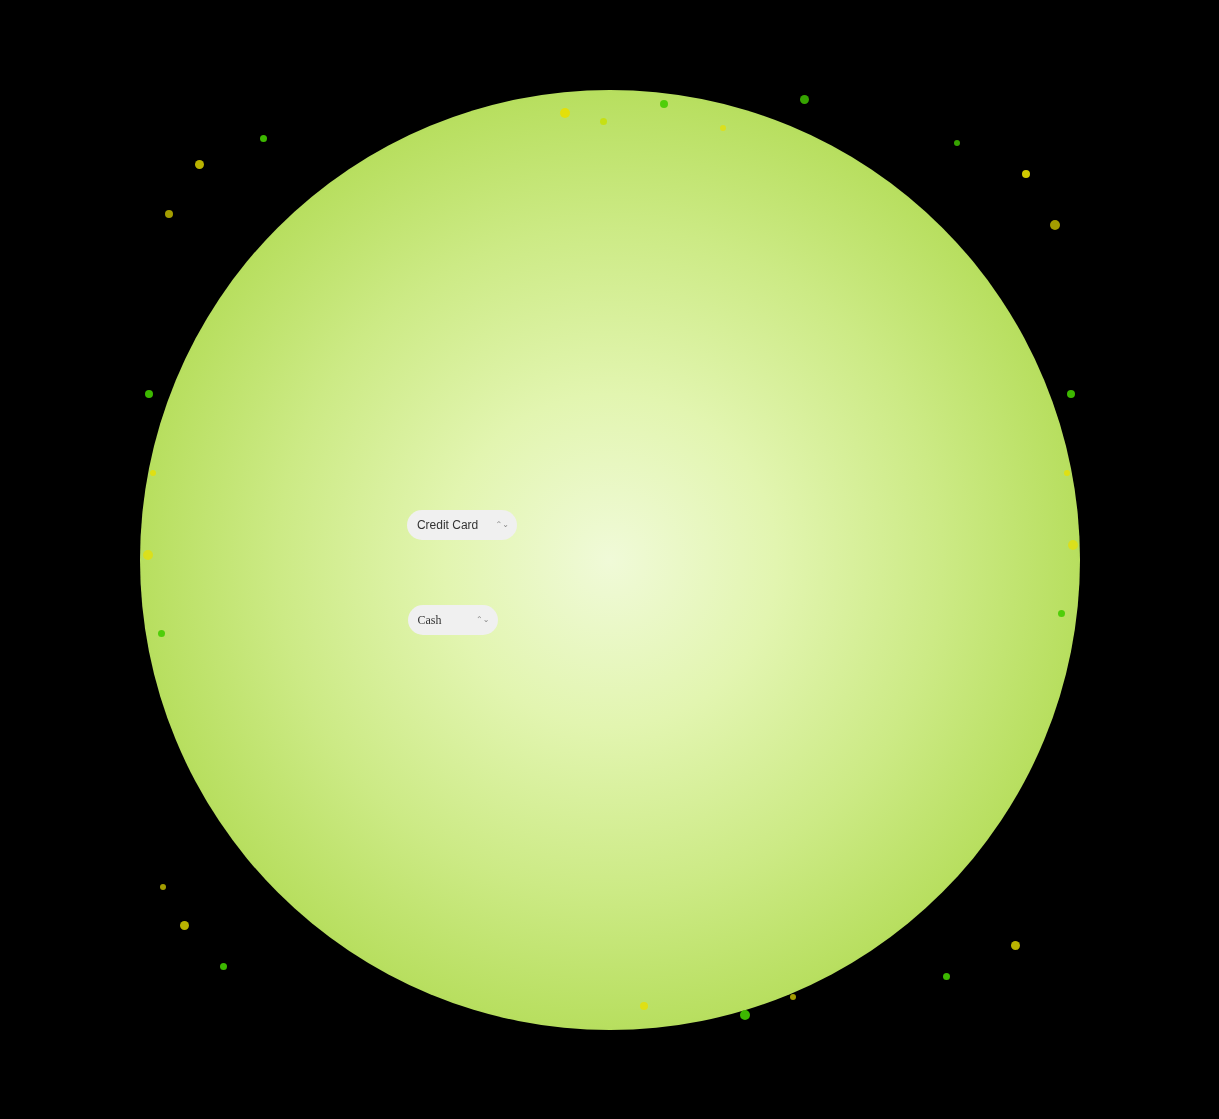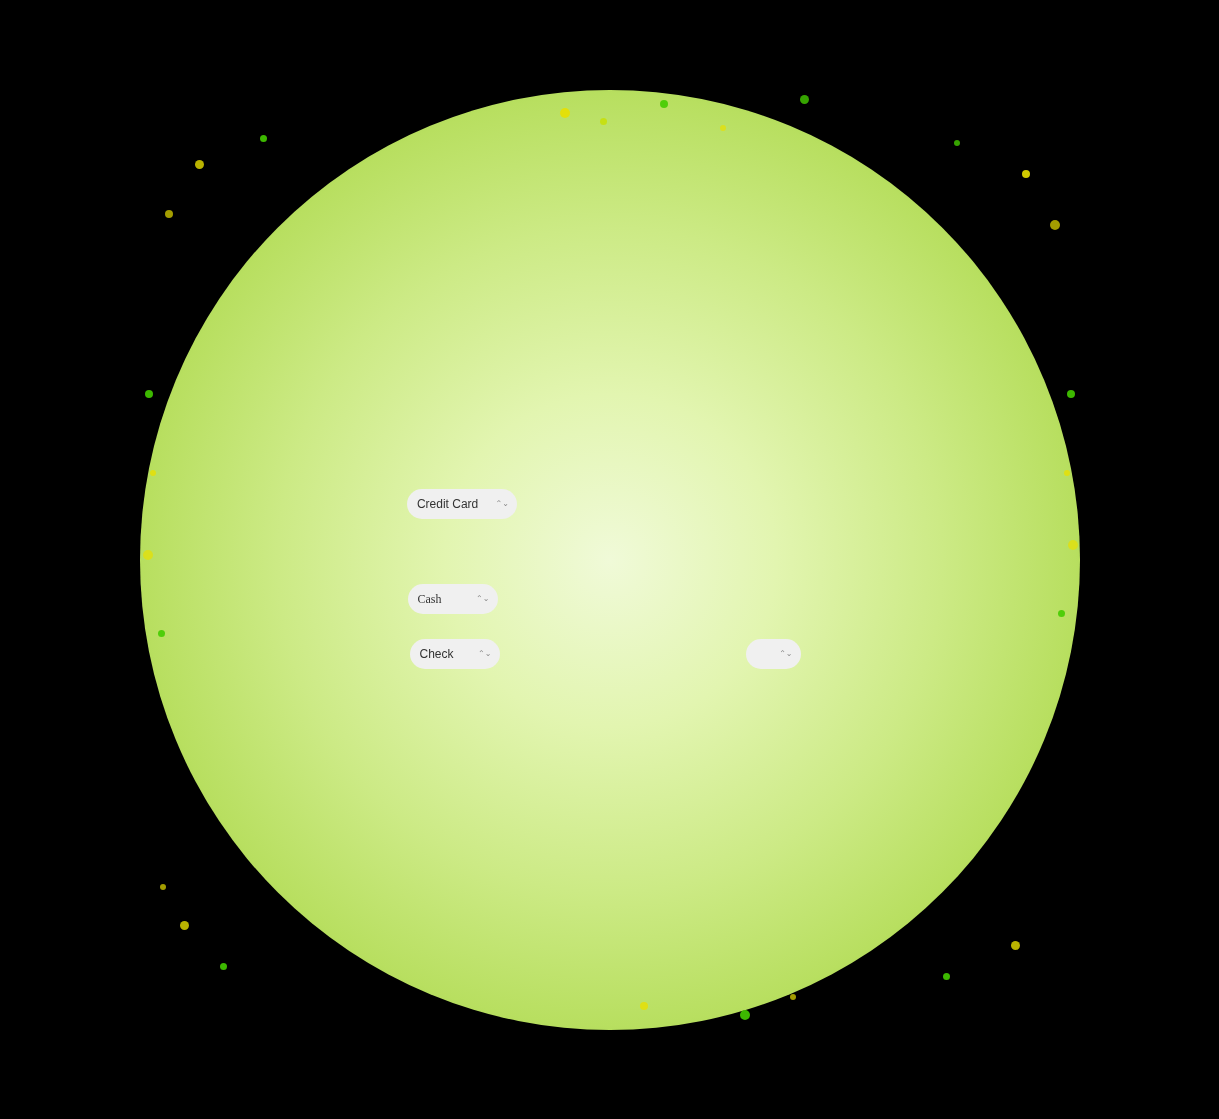--- a/index.html
+++ b/index.html
@@ -353,39 +353,20 @@
             <option>Cash</option>
           </select>
         </div>
         <span class="received-label" style="margin-left:auto;">Received</span>
         <input class="field-input" value="10" style="width: 60px;">
         <div class="amount-pill">$20</div>
       </div>
 
       <hr class="divider">
 
-      <div class="payment-row">
-        <span class="number-label">#3</span>
-        <div class="field-select-wrap">
-          <select class="field-select" style="padding-right:24px;width:90px;">
-            <option>Check</option>
-          </select>
-        </div>
-        <input class="field-input" value="1234 567899 00000" style="width: 145px;">
-        <input class="field-input" value="1234" style="width: 55px;">
-        <div style="display:flex;align-items:center;gap:4px;">
-          <span class="paid-label">Paid</span>
-          <div class="field-select-wrap">
-            <select class="field-select" style="padding-right:20px;width:55px;">
-              <option></option>
-            </select>
-          </div>
-        </div>
-        <div class="amount-pill">$34.00</div>
-      </div>
 
       <div class="modal-footer">
         <button class="btn-close">Close</button>
         <button class="btn-process">Process Order</button>
       </div>
 
     </div>
   </div>
 
 </div>

